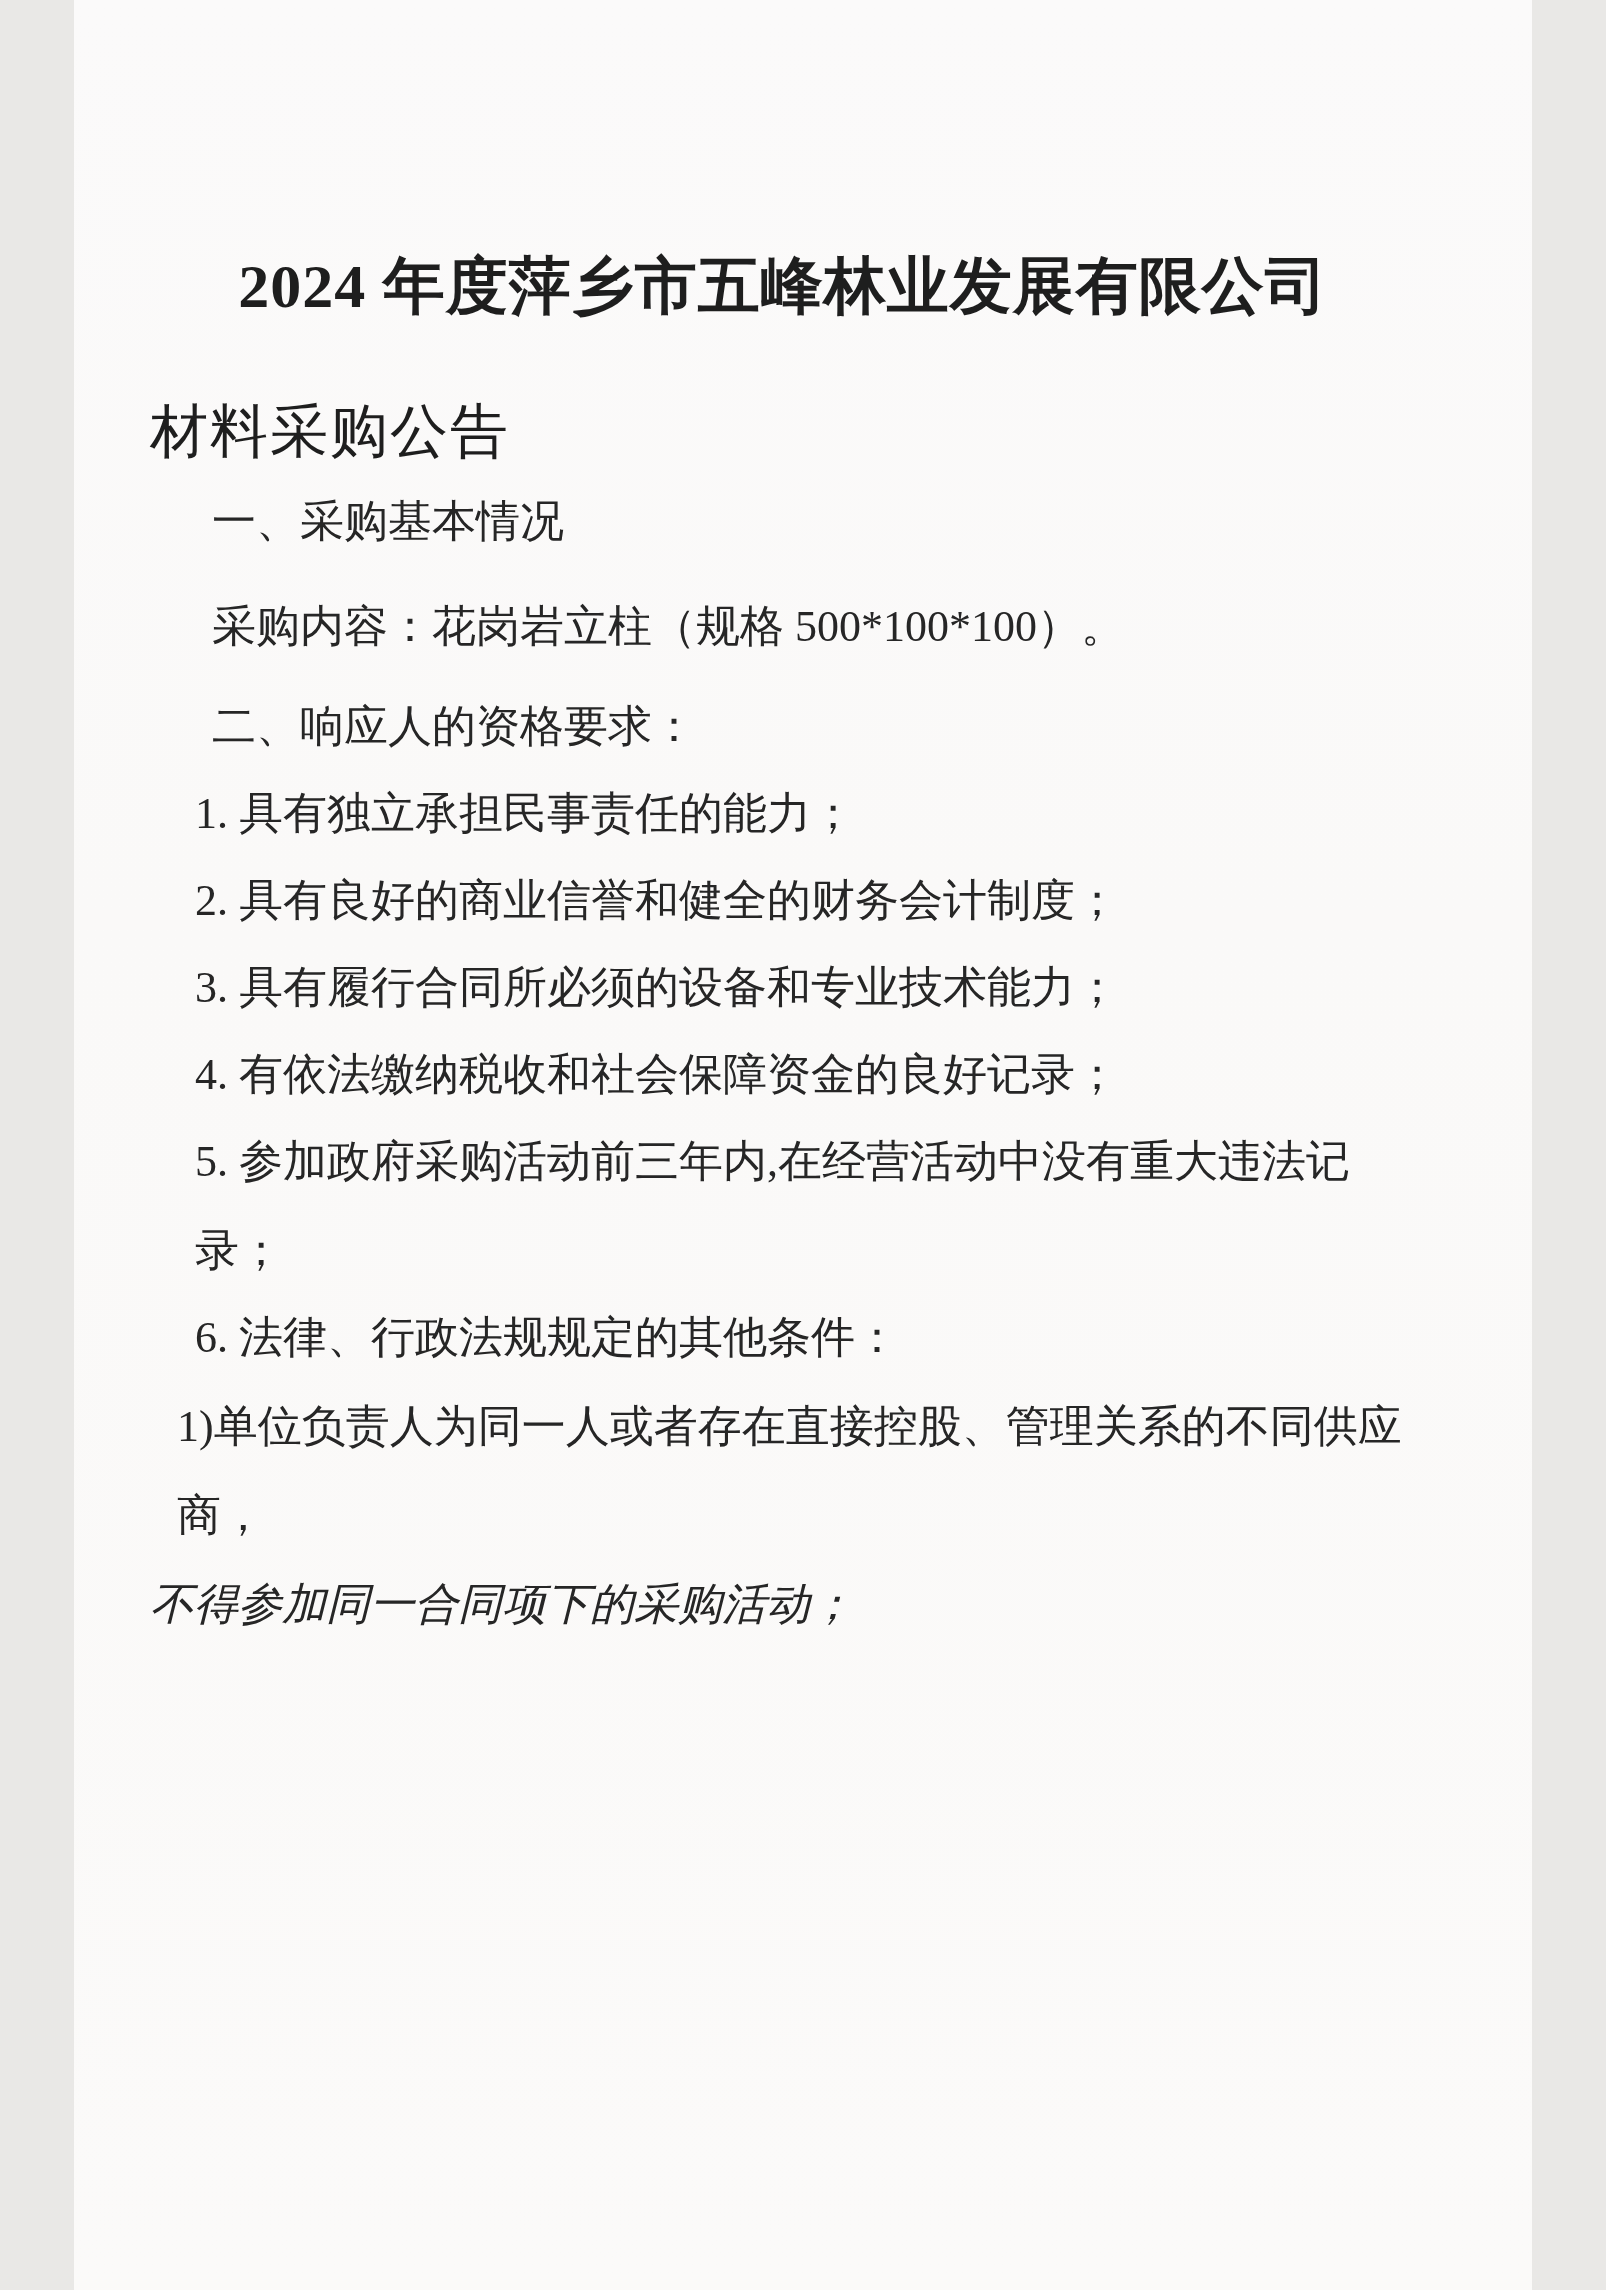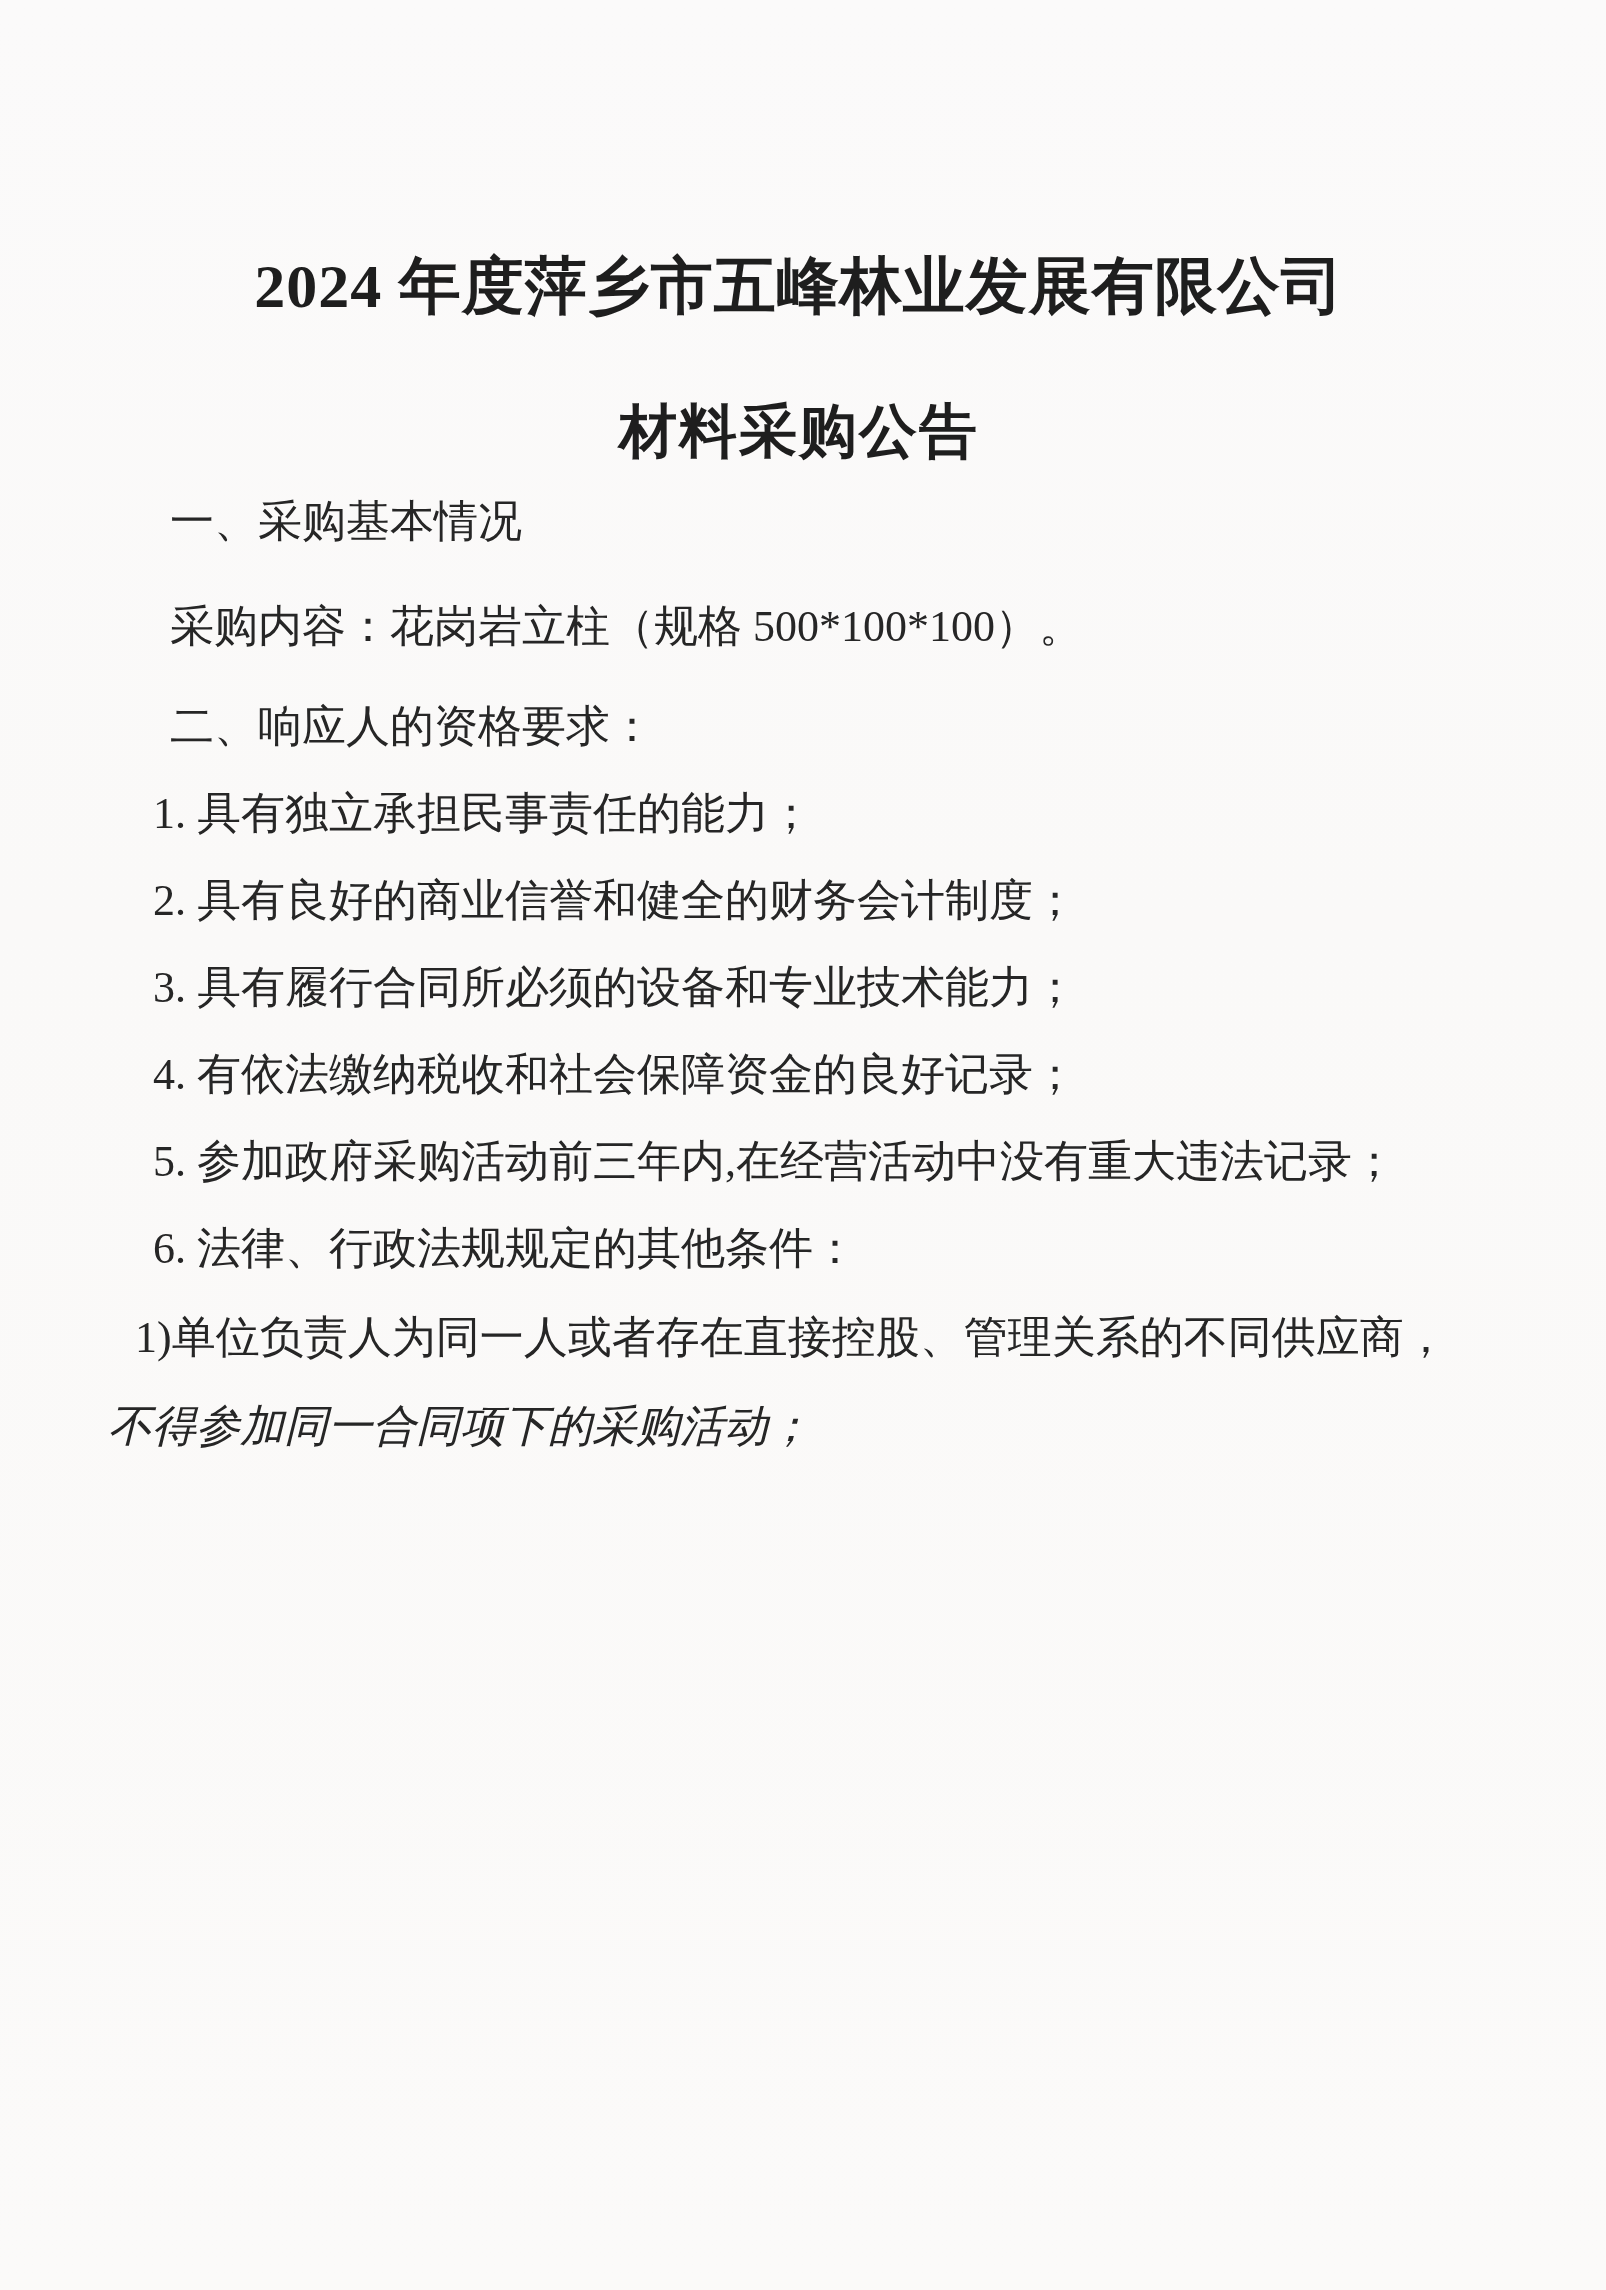--- a/index.html
+++ b/index.html
@@ -2,46 +2,45 @@
 <html><head>
 <meta charset="utf-8">
 <style>
   html, body {
     margin: 0;
     padding: 0;
     background: #e9e8e6;
   }
   .page {
     position: relative;
-    width: 1606px;
+    width: 1458px;
     height: 2290px;
     margin: 0 auto;
     background: linear-gradient(180deg, #fbfafa 0%, #faf9f8 40%, #fbfaf9 100%);
     color: #262626;
     font-family: "Liberation Serif", "DejaVu Serif", serif;
     box-sizing: border-box;
-    padding: 247px 116px 0 108px;
+    padding: 247px 116px 0 76px;
     overflow: hidden;
   }
   .title {
     margin: 0;
     font-size: 62px;
     line-height: 78px;
     font-weight: bold;
     text-align: center;
     color: #1e1e1e;
     letter-spacing: 1px;
     white-space: nowrap;
   }
   .subtitle {
     margin: 70px 0 0 0;
     font-size: 58px;
     line-height: 74px;
-    font-weight: bold;
-    text-align: center;
+    font-weight: normal;
     color: #1e1e1e;
     letter-spacing: 2px;
   }
   p {
     margin: 0;
     font-size: 44px;
     line-height: 89px;
     color: #262626;
   }
   .intro {

